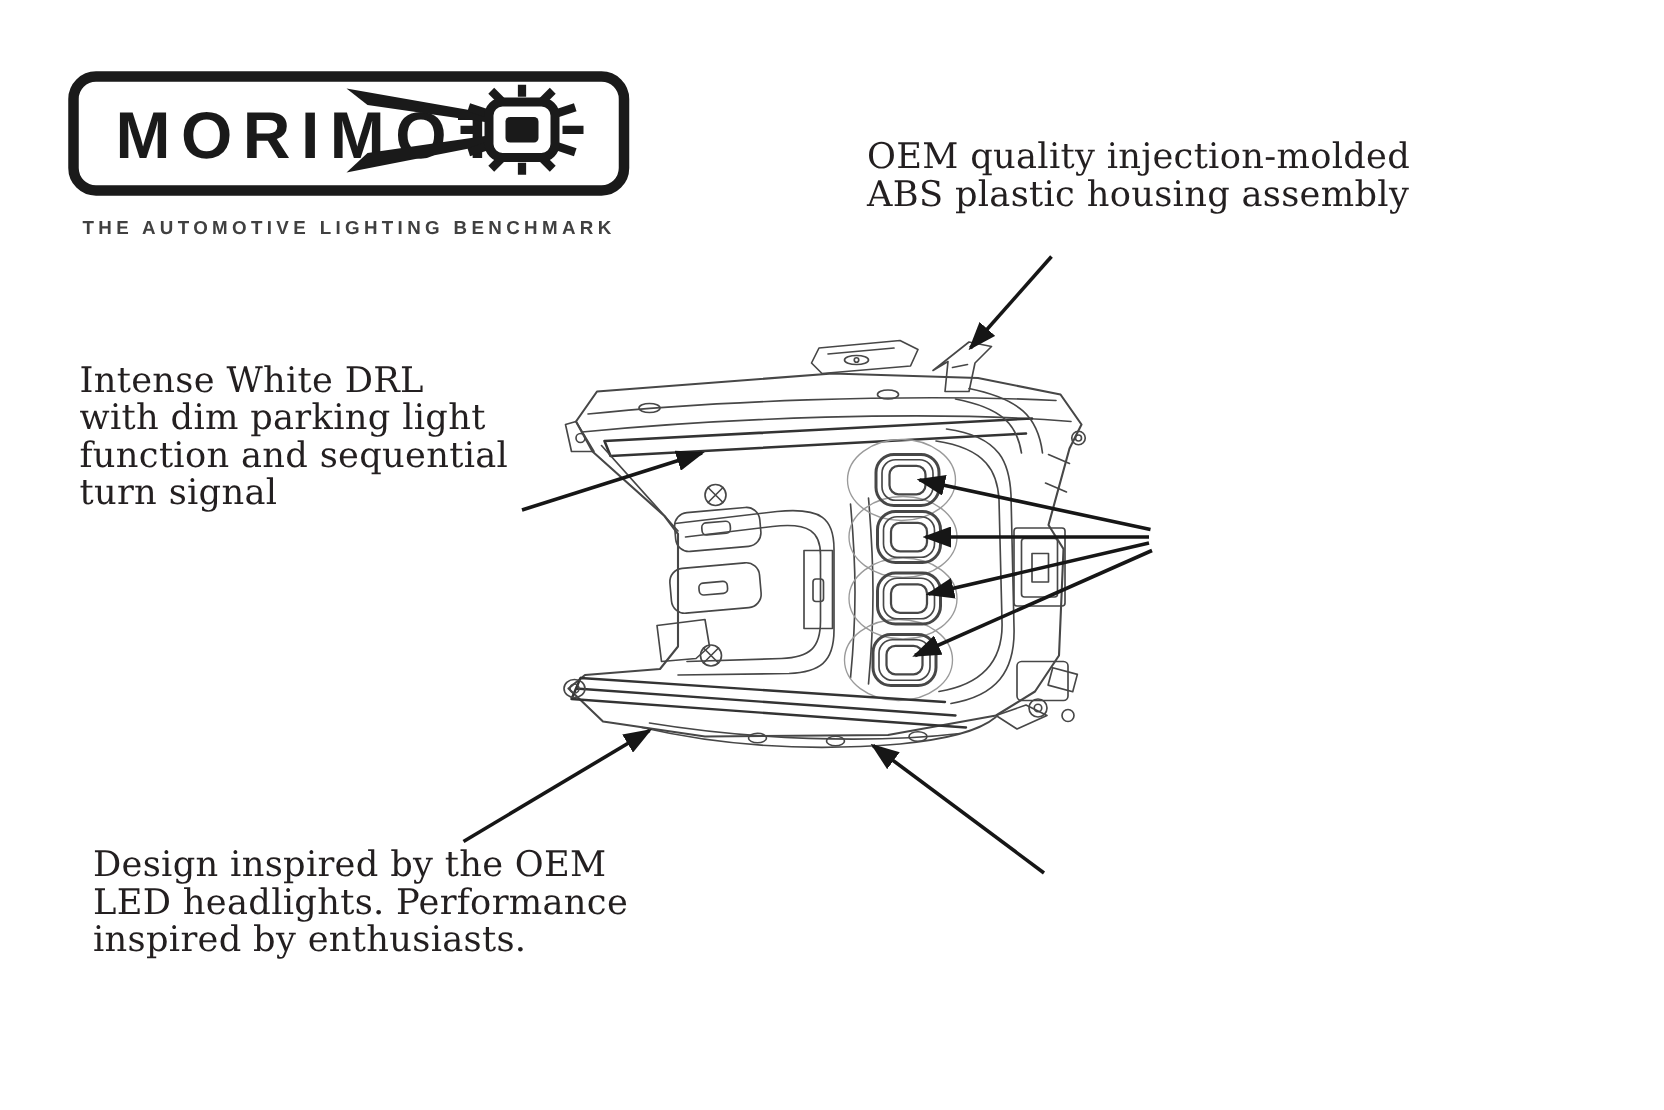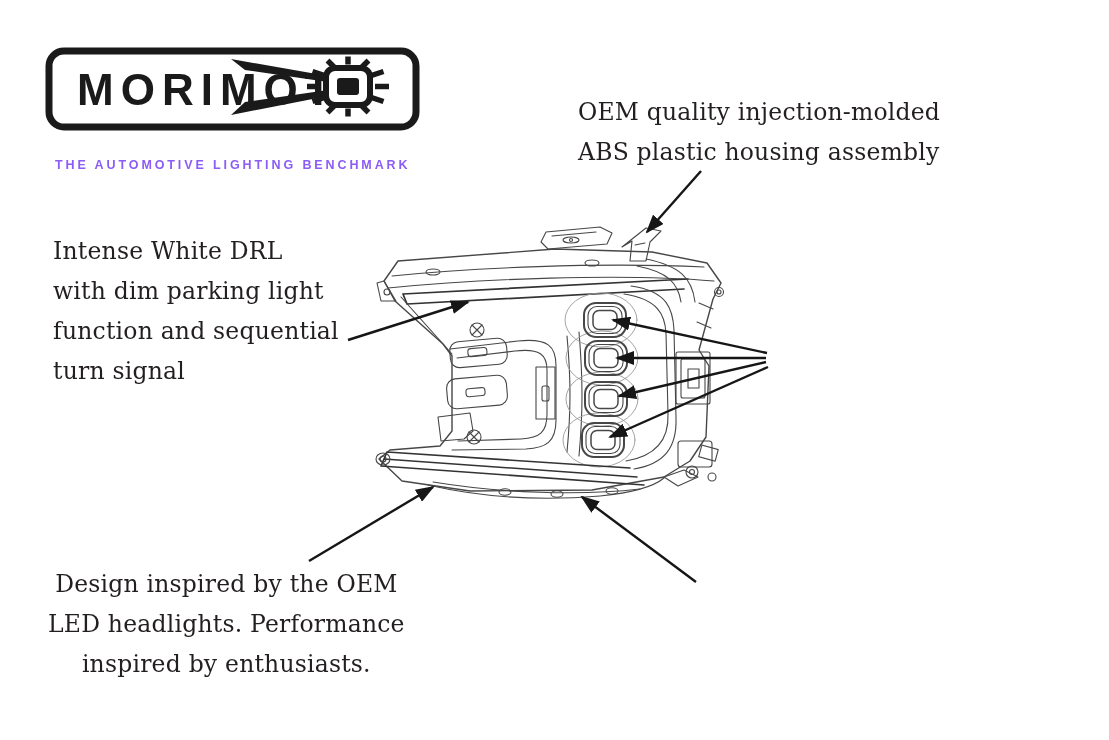--- a/index.html
+++ b/index.html
@@ -8,40 +8,40 @@
     width:1000px;height:740px;
     background:#ffffff;
     overflow:hidden;
     font-family:"DejaVu Serif","Liberation Serif",serif;
   }
   .art{position:absolute;left:0;top:0;}
   .callout{
     position:absolute;
     color:#231f20;
     font-size:23.5px;
-    line-height:40px;
+    line-height:25px;
     letter-spacing:0.2px;
     white-space:pre-line;
   }
   .callout-housing{left:578px;top:92px;}
-  .callout-drl{left:53px;top:231px;}
+  .callout-drl{left:53px;top:241px;}
   .callout-projector{left:781px;top:332px;}
-  .callout-design{left:48px;top:564px;text-align:center;}
+  .callout-design{left:62px;top:564px;}
   .callout-lens{left:566px;top:590px;}
   .logo{
     position:absolute;left:45px;top:47px;width:375px;
     font-family:"Liberation Sans","DejaVu Sans",sans-serif;
   }
   .logo-tagline{
-    margin-top:23px;
+    margin-top:9px;
     padding-left:10px;
     font-size:12.5px;
     font-weight:bold;
     letter-spacing:2.9px;
-    color:#8b5cf6;
+    color:#404040;
     white-space:nowrap;
   }
 </style>
 </head>
 <body>
 
 <div class="canvas">
 
   <svg class="art" width="1109" height="740" viewBox="0 0 1109 740">
     <defs>

